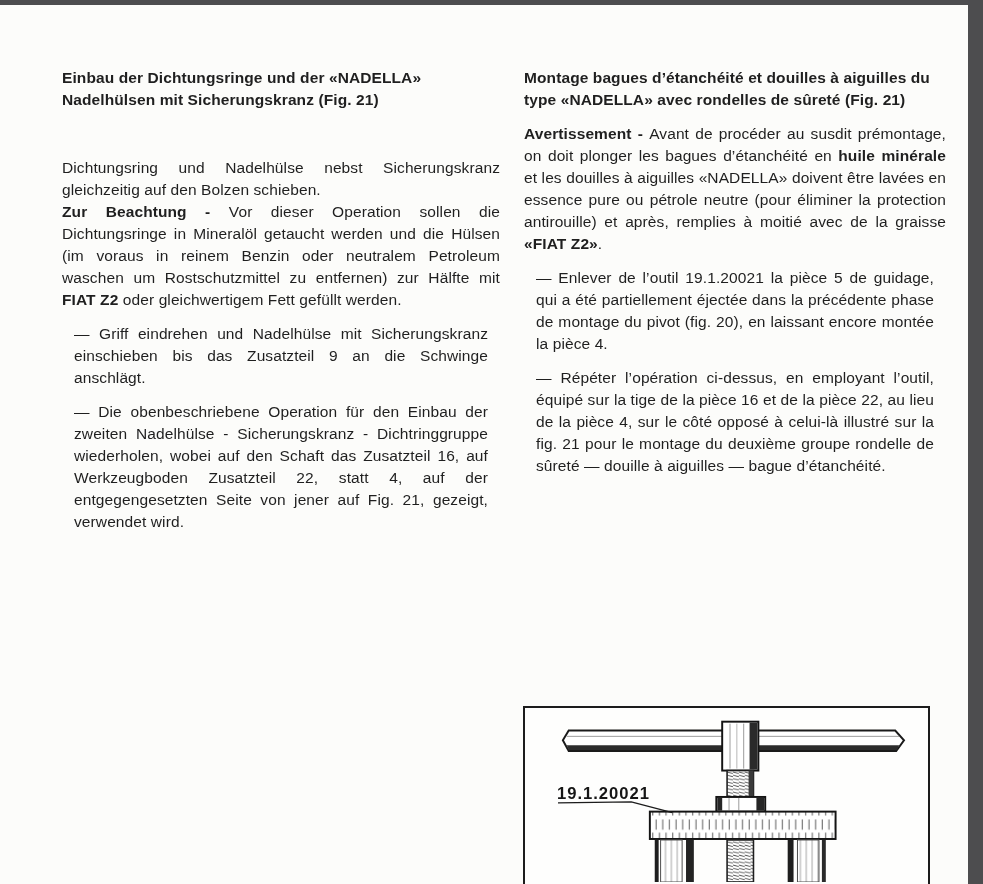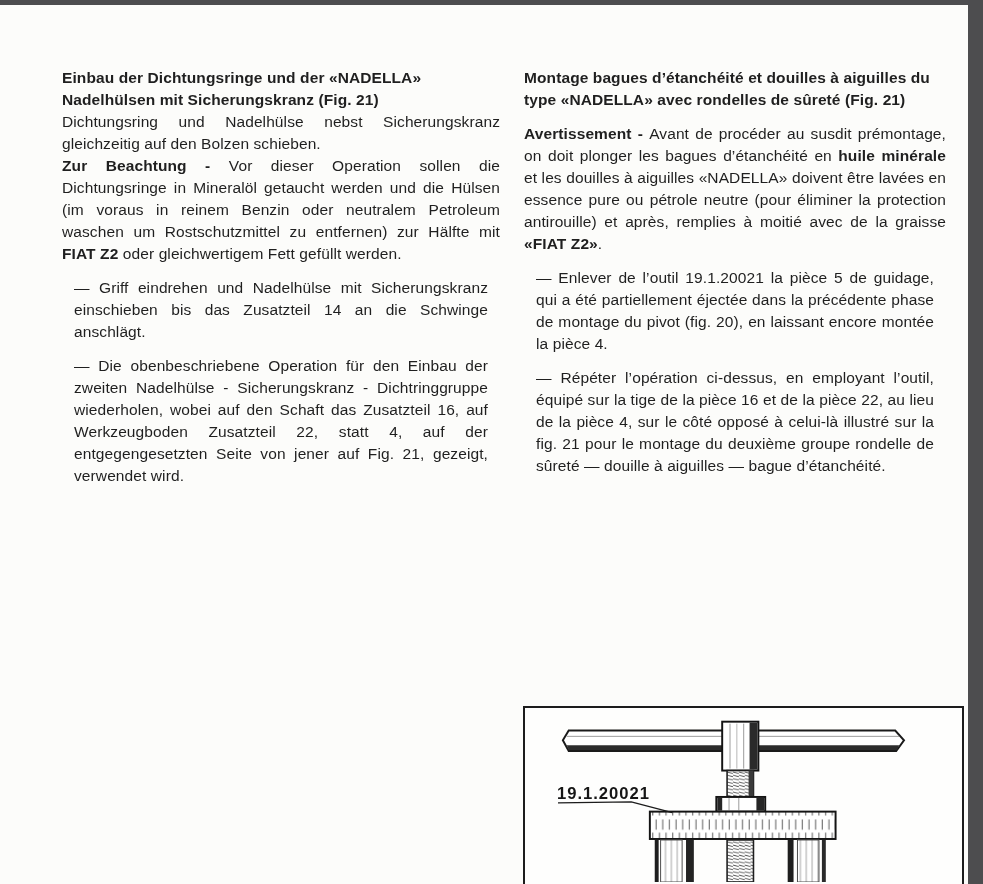--- a/index.html
+++ b/index.html
@@ -10,44 +10,44 @@
   .scan-bar-top { position:absolute; top:0; left:0; width:983px; height:5px; background:#4d4d4f; }
   .scan-bar-right { position:absolute; top:0; right:0; width:15px; height:884px; background:#4d4d4f; }
 
   .col { position:absolute; top:67px; font-size:15.5px; line-height:22px;
          text-align:justify; letter-spacing:.1px; }
   .col-left  { left:62px;  width:438px; }
   .col-right { left:524px; width:422px; }
 
   .heading { font-weight:bold; text-align:left; }
   .heading b, .seg b { font-weight:bold; }
-  .de-heading { }
+  .de-heading { margin-bottom:46px; }
   .fr-heading { margin-bottom:12px; }
   .de-intro { }
   .fr-intro { margin-bottom:18px; }
   .note { margin-bottom:0; }
   .item { margin:12px; }
 
-  .figure-box { position:absolute; left:523px; top:706px; width:441px; height:178px;
+  .figure-box { position:absolute; left:523px; top:706px; width:407px; height:178px;
                 background:#fefefd; border:2px solid #1c1c1c; border-bottom:none; }
   .figure-box svg { display:block; }
   .fig-label { font-family:"Liberation Sans", sans-serif; font-weight:bold;
                font-size:17px; letter-spacing:1px; fill:#161616; }
 </style>
 </head>
 <body>
 
 <div class="scan-bar-top"></div>
 <div class="scan-bar-right"></div>
 
 <div class="col col-left">
   <div class="heading de-heading seg"><b>Einbau der Dichtungsringe und der «NADELLA» Nadelhülsen mit Sicherungskranz</b><span> (Fig. 21)</span></div>
   <p class="de-intro">Dichtungsring und Nadelhülse nebst Sicherungskranz gleichzeitig auf den Bolzen schieben.</p>
   <p class="note seg"><b>Zur Beachtung - </b><span>Vor dieser Operation sollen die Dichtungsringe in Mineralöl getaucht werden und die Hülsen (im voraus in reinem Benzin oder neutralem Petroleum waschen um Rostschutzmittel zu entfernen) zur Hälfte mit </span><b>FIAT Z2</b><span> oder gleichwertigem Fett gefüllt werden.</span></p>
-  <p class="item">— Griff eindrehen und Nadelhülse mit Sicherungskranz einschieben bis das Zusatzteil 14 an die Schwinge anschlägt.</p>
+  <p class="item">— Griff eindrehen und Nadelhülse mit Sicherungskranz einschieben bis das Zusatzteil 9 an die Schwinge anschlägt.</p>
   <p class="item">— Die obenbeschriebene Operation für den Einbau der zweiten Nadelhülse - Sicherungskranz - Dichtringgruppe wiederholen, wobei auf den Schaft das Zusatzteil 16, auf Werkzeugboden Zusatzteil 22, statt 4, auf der entgegengesetzten Seite von jener auf Fig. 21, gezeigt, verwendet wird.</p>
 </div>
 
 <div class="col col-right">
   <div class="heading fr-heading seg"><b>Montage bagues d’étanchéité et douilles à aiguilles du type «NADELLA» avec rondelles de sûreté</b><span> (Fig. 21)</span></div>
   <p class="note seg"><b>Avertissement - </b><span>Avant de procéder au susdit prémontage, on doit plonger les bagues d’étanchéité en </span><b>huile minérale</b><span> et les douilles à aiguilles «NADELLA» doivent être lavées en essence pure ou pétrole neutre (pour éliminer la protection antirouille) et après, remplies à moitié avec de la graisse </span><b>«FIAT Z2»</b><span>.</span></p>
   <p class="item">— Enlever de l’outil 19.1.20021 la pièce 5 de guidage, qui a été partiellement éjectée dans la précédente phase de montage du pivot (fig. 20), en laissant encore montée la pièce 4.</p>
   <p class="item">— Répéter l’opération ci-dessus, en employant l’outil, équipé sur la tige de la pièce 16 et de la pièce 22, au lieu de la pièce 4, sur le côté opposé à celui-là illustré sur la fig. 21 pour le montage du deuxième groupe rondelle de sûreté — douille à aiguilles — bague d’étanchéité.</p>
 </div>
 

